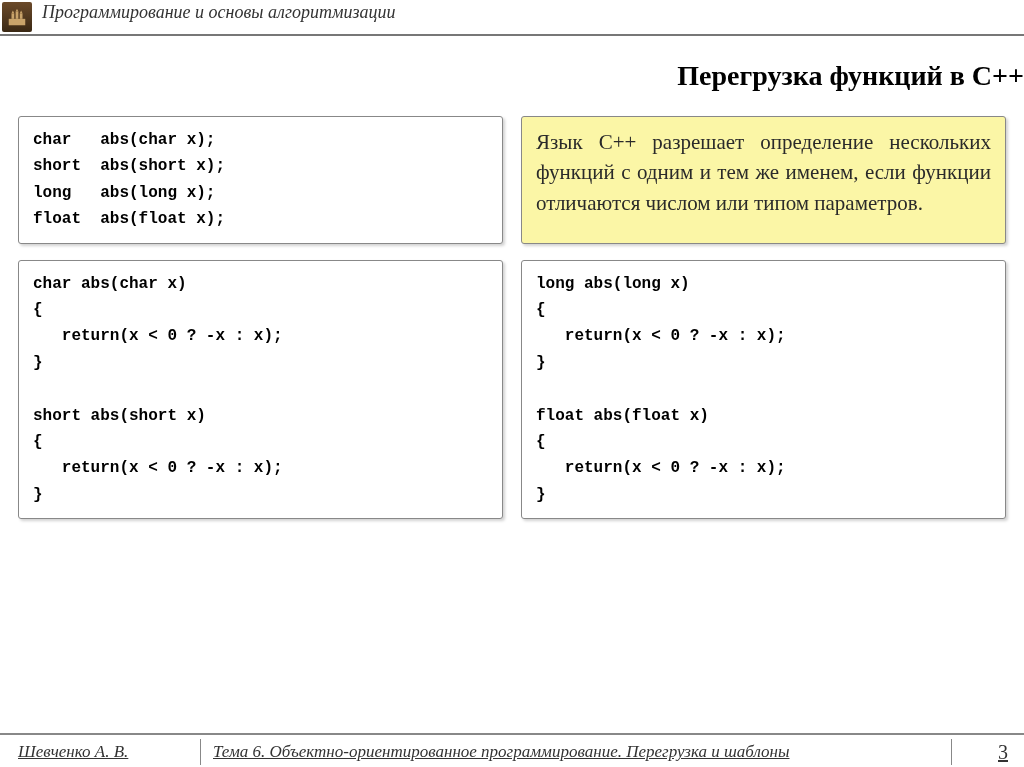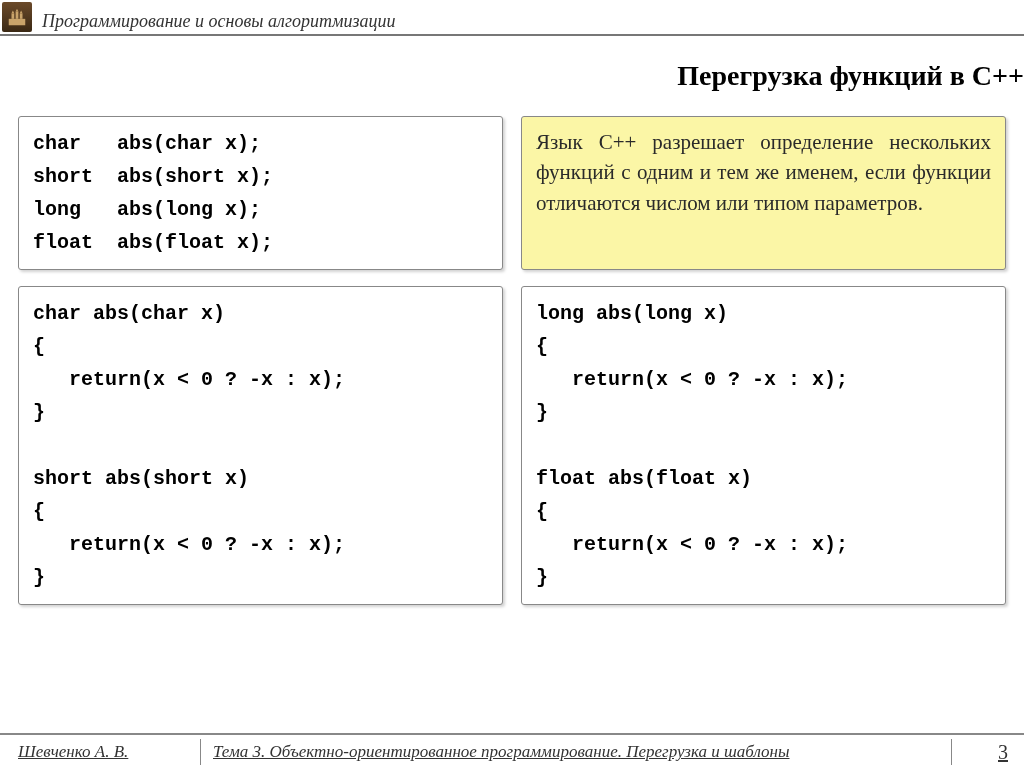--- a/index.html
+++ b/index.html
@@ -1,26 +1,26 @@
 <!DOCTYPE html>
 <html><head>
 <meta charset="utf-8">
 <style>
   * { box-sizing: border-box; margin: 0; padding: 0; }
   html, body { width: 1024px; height: 767px; background: #ffffff; font-family: "Times New Roman", serif; color: #000; overflow: hidden; }
   .page { width: 1024px; height: 767px; position: relative; }
-  .top-bar { display: flex; align-items: flex-end; gap: 10px; padding: 2px 8px 2px 2px; border-bottom: 2px solid #777; }
+  .top-bar { display: flex; align-items: flex-start; gap: 10px; padding: 2px 8px 2px 2px; border-bottom: 2px solid #777; }
   .logo { width: 30px; height: 30px; background: linear-gradient(#6b4a2a,#3a2814); border-radius: 2px; display:flex; align-items:center; justify-content:center; }
   .logo svg { width: 22px; height: 22px; }
   .header-title { font-style: italic; font-size: 18px; color: #333; }
   .main-title { text-align: right; font-weight: bold; font-size: 28px; margin: 24px 0 24px; }
   .content { padding: 0 18px; }
   .row { display: flex; gap: 18px; margin-bottom: 16px; }
   .box { flex: 1; border: 1px solid #888; border-radius: 3px; box-shadow: 2px 2px 3px rgba(0,0,0,0.18); padding: 10px 14px; background:#fff; }
-  .box-code { font-family: "Courier New", monospace; font-weight: bold; font-size: 20px; line-height: 1.65; white-space: pre; }
+  .box-code { font-family: "Courier New", monospace; font-weight: bold; font-size: 16px; line-height: 1.65; white-space: pre; }
   .callout { background: #fbf6a6; font-size: 21px; line-height: 1.45; color: #2a2a2a; text-align: justify; }
   .footer { position: absolute; left: 0; right: 0; bottom: 2px; display:flex; align-items:center; border-top: 2px solid #888; padding: 4px 10px 0 18px; font-style: italic; color:#333; font-size: 17px; text-decoration: underline; }
   .footer .author { width: 170px; flex: 0 0 auto; }
   .footer .topic { flex: 1; }
   .footer .pagenum { width: 50px; text-align: right; font-style: normal; font-size: 20px; padding-right: 6px; }
   .footer .sep-v { width: 1px; height: 26px; background:#888; margin: 0 12px; }
 </style>
 </head>
 <body>
 
@@ -74,18 +74,18 @@
 {
    return(x &lt; 0 ? -x : x);
 }</div>
     </div>
 
   </div>
 
   <div class="footer">
     <div class="author">Шевченко А. В.</div>
     <div class="sep-v"></div>
-    <div class="topic">Тема 3. Объектно-ориентированное программирование. Перегрузка и шаблоны</div>
+    <div class="topic">Тема 6. Объектно-ориентированное программирование. Перегрузка и шаблоны</div>
     <div class="sep-v"></div>
     <div class="pagenum">3</div>
   </div>
 
 </div>
 
 </body></html>

